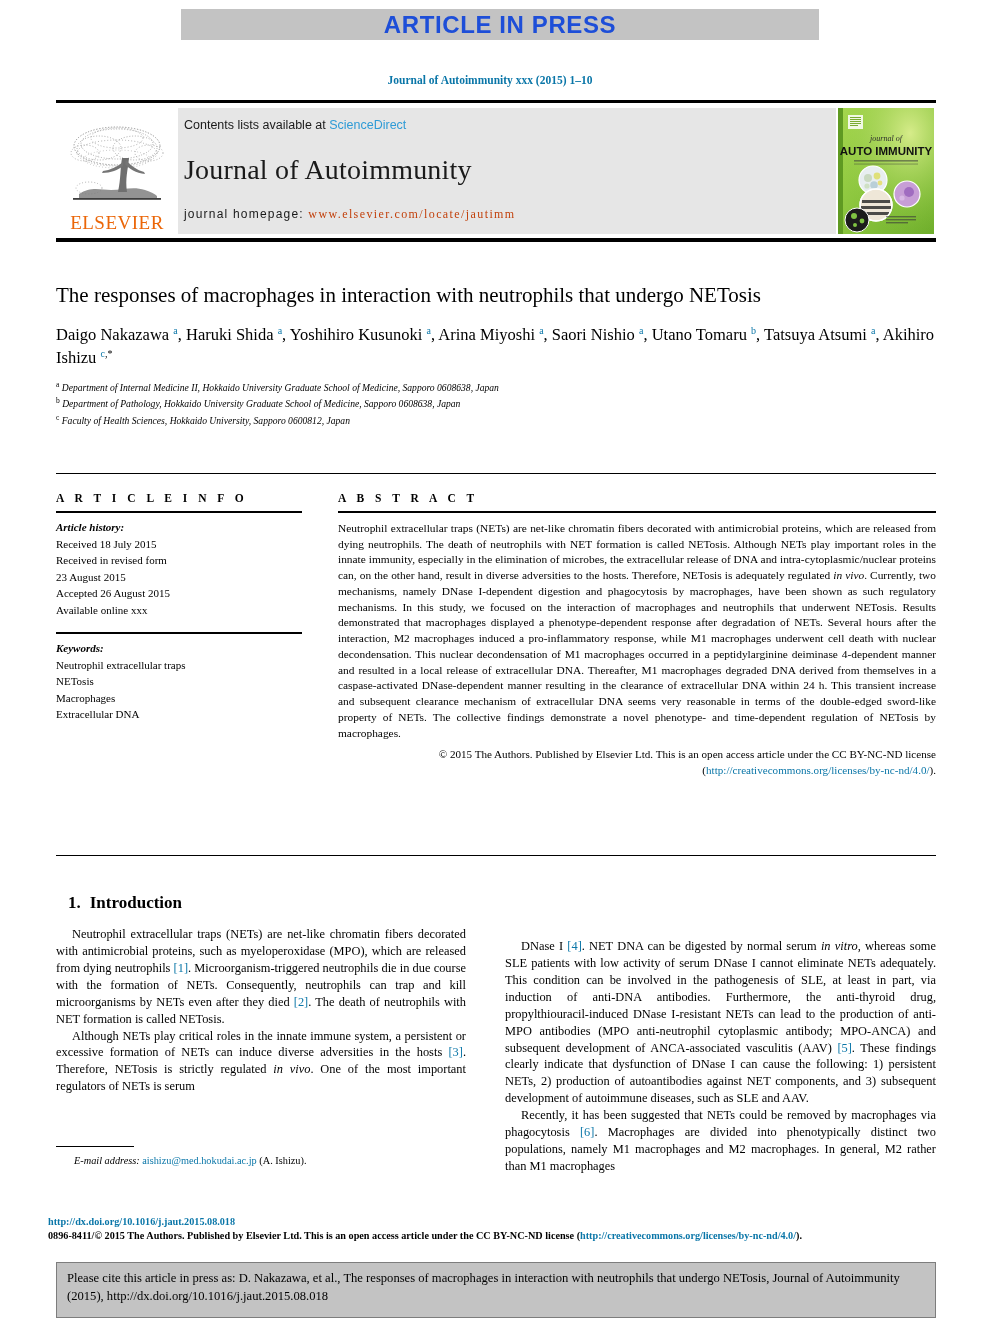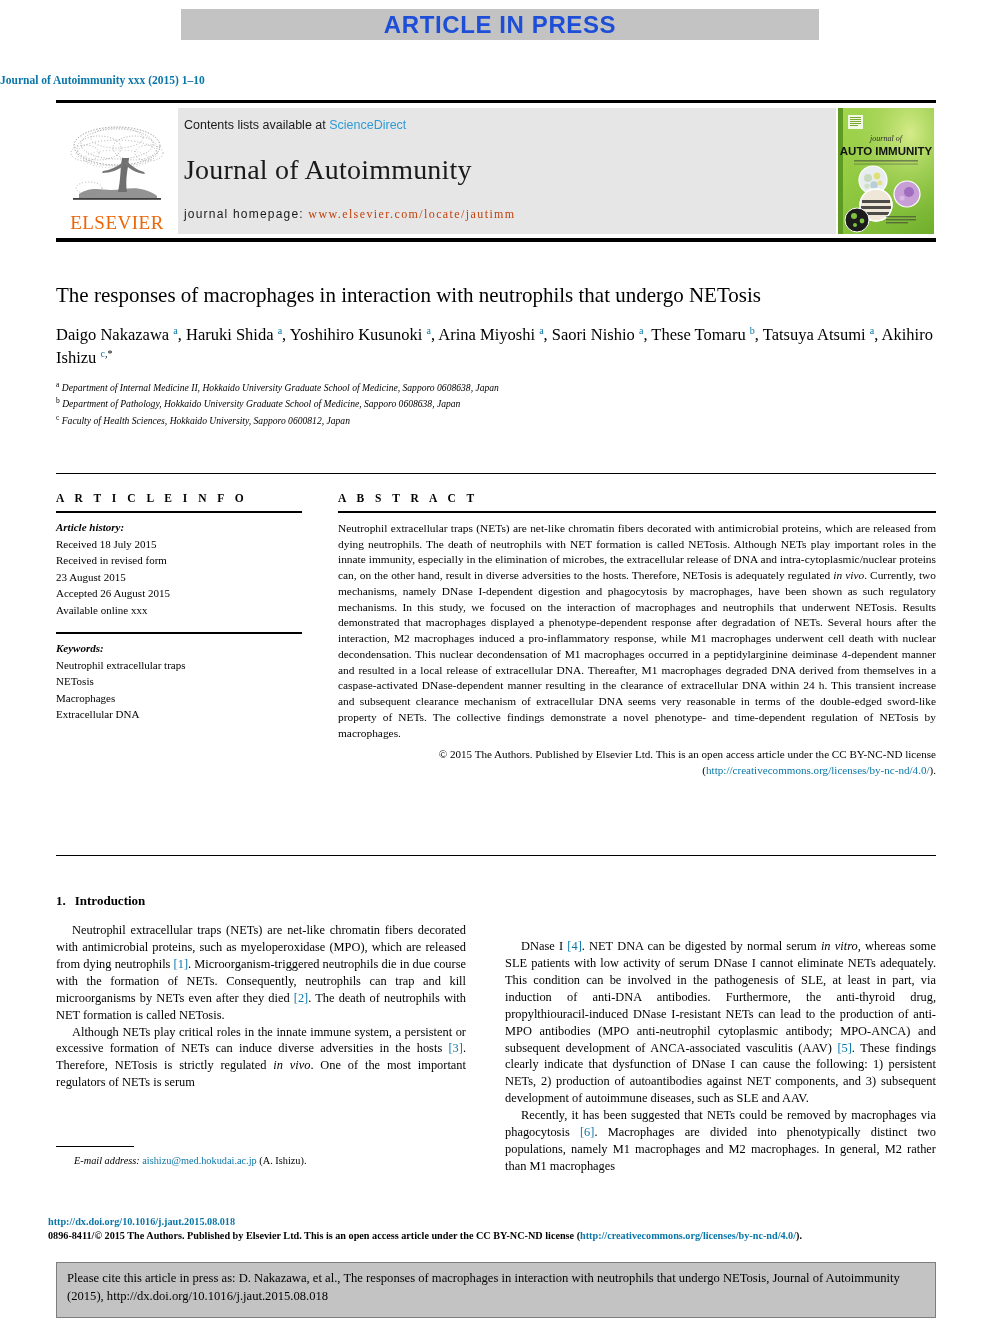--- a/index.html
+++ b/index.html
@@ -27,20 +27,21 @@
     font-weight: bold;
     font-size: 24px;
     letter-spacing: 0.6px;
     color: #1d4ed8;
   }
 
   
   .running-head {
     position: absolute;
     left: 0; top: 74px; width: 980px;
+    text-align: center;
     font-family: "Liberation Serif", serif;
     font-weight: bold;
     font-size: 11.5px;
     color: #0a76a8;
   }
 
   
   .masthead {
     position: absolute;
     left: 56px; top: 100px;
@@ -188,22 +189,22 @@
     border-top: 1px solid #000;
   }
 
   
   .body-left  { position: absolute; left: 56px;  top: 893px; width: 410px; }
   .body-right { position: absolute; left: 505px; top: 893px; width: 431px; margin-top: 45px; }
 
   .sec-title {
     font-family: "Liberation Serif", serif;
     font-weight: bold;
-    font-size: 13px;
-    margin: 0 0 13px 0;
+    font-size: 17px;
+    margin: 0 0 13px 12px;
   }
   .sec-title .num { margin-right: 9px; }
   p.body-p {
     font-family: "Liberation Serif", serif;
     font-size: 12.4px;
     line-height: 1.365;
     text-align: justify;
     text-justify: inter-word;
     margin: 0;
     text-indent: 16px;
@@ -366,21 +367,21 @@
         <rect x="48" y="108" width="30" height="1.4"></rect>
           <rect x="48" y="111" width="30" height="1.4"></rect>
         <rect x="48" y="114" width="22" height="1.4"></rect>
       </g>
     </svg>
   </div>
 </div>
 
 <div class="title-block">
   <h1 class="paper-title">The responses of macrophages in interaction with neutrophils that undergo NETosis</h1>
-  <div class="authors"><span>Daigo Nakazawa </span><sup>a</sup>, <span>Haruki Shida </span><sup>a</sup>, <span>Yoshihiro Kusunoki </span><sup>a</sup>, <span>Arina Miyoshi </span><sup>a</sup>, <span>Saori Nishio </span><sup>a</sup>, <span>These Tomaru </span><sup>b</sup>, <span>Tatsuya Atsumi </span><sup>a</sup>, <span>Akihiro Ishizu </span><sup>c</sup><sup class="star">,*</sup></div>
+  <div class="authors"><span>Daigo Nakazawa </span><sup>a</sup>, <span>Haruki Shida </span><sup>a</sup>, <span>Yoshihiro Kusunoki </span><sup>a</sup>, <span>Arina Miyoshi </span><sup>a</sup>, <span>Saori Nishio </span><sup>a</sup>, <span>Utano Tomaru </span><sup>b</sup>, <span>Tatsuya Atsumi </span><sup>a</sup>, <span>Akihiro Ishizu </span><sup>c</sup><sup class="star">,*</sup></div>
   <div class="affils">
       <div class="affil"><sup>a</sup> Department of Internal Medicine II, Hokkaido University Graduate School of Medicine, Sapporo 0608638, Japan</div>
       <div class="affil"><sup>b</sup> Department of Pathology, Hokkaido University Graduate School of Medicine, Sapporo 0608638, Japan</div>
       <div class="affil"><sup>c</sup> Faculty of Health Sciences, Hokkaido University, Sapporo 0600812, Japan</div>
     </div>
 </div>
 
 <div class="rule-top"></div>
 
 <div class="info-col">

